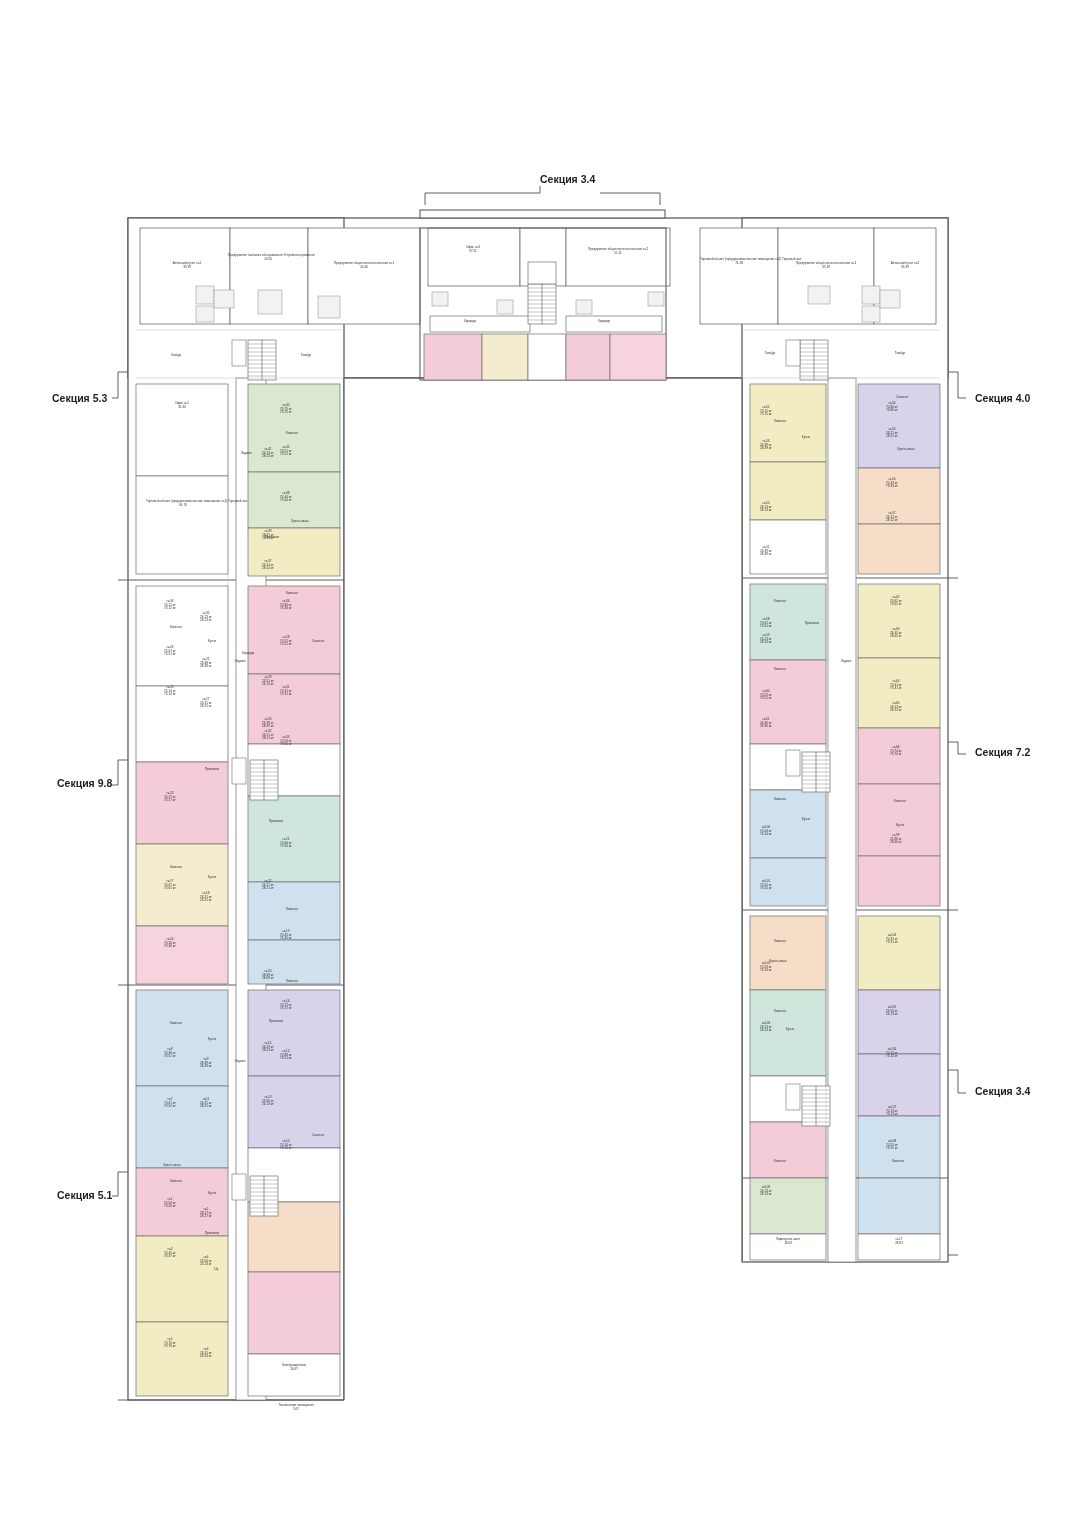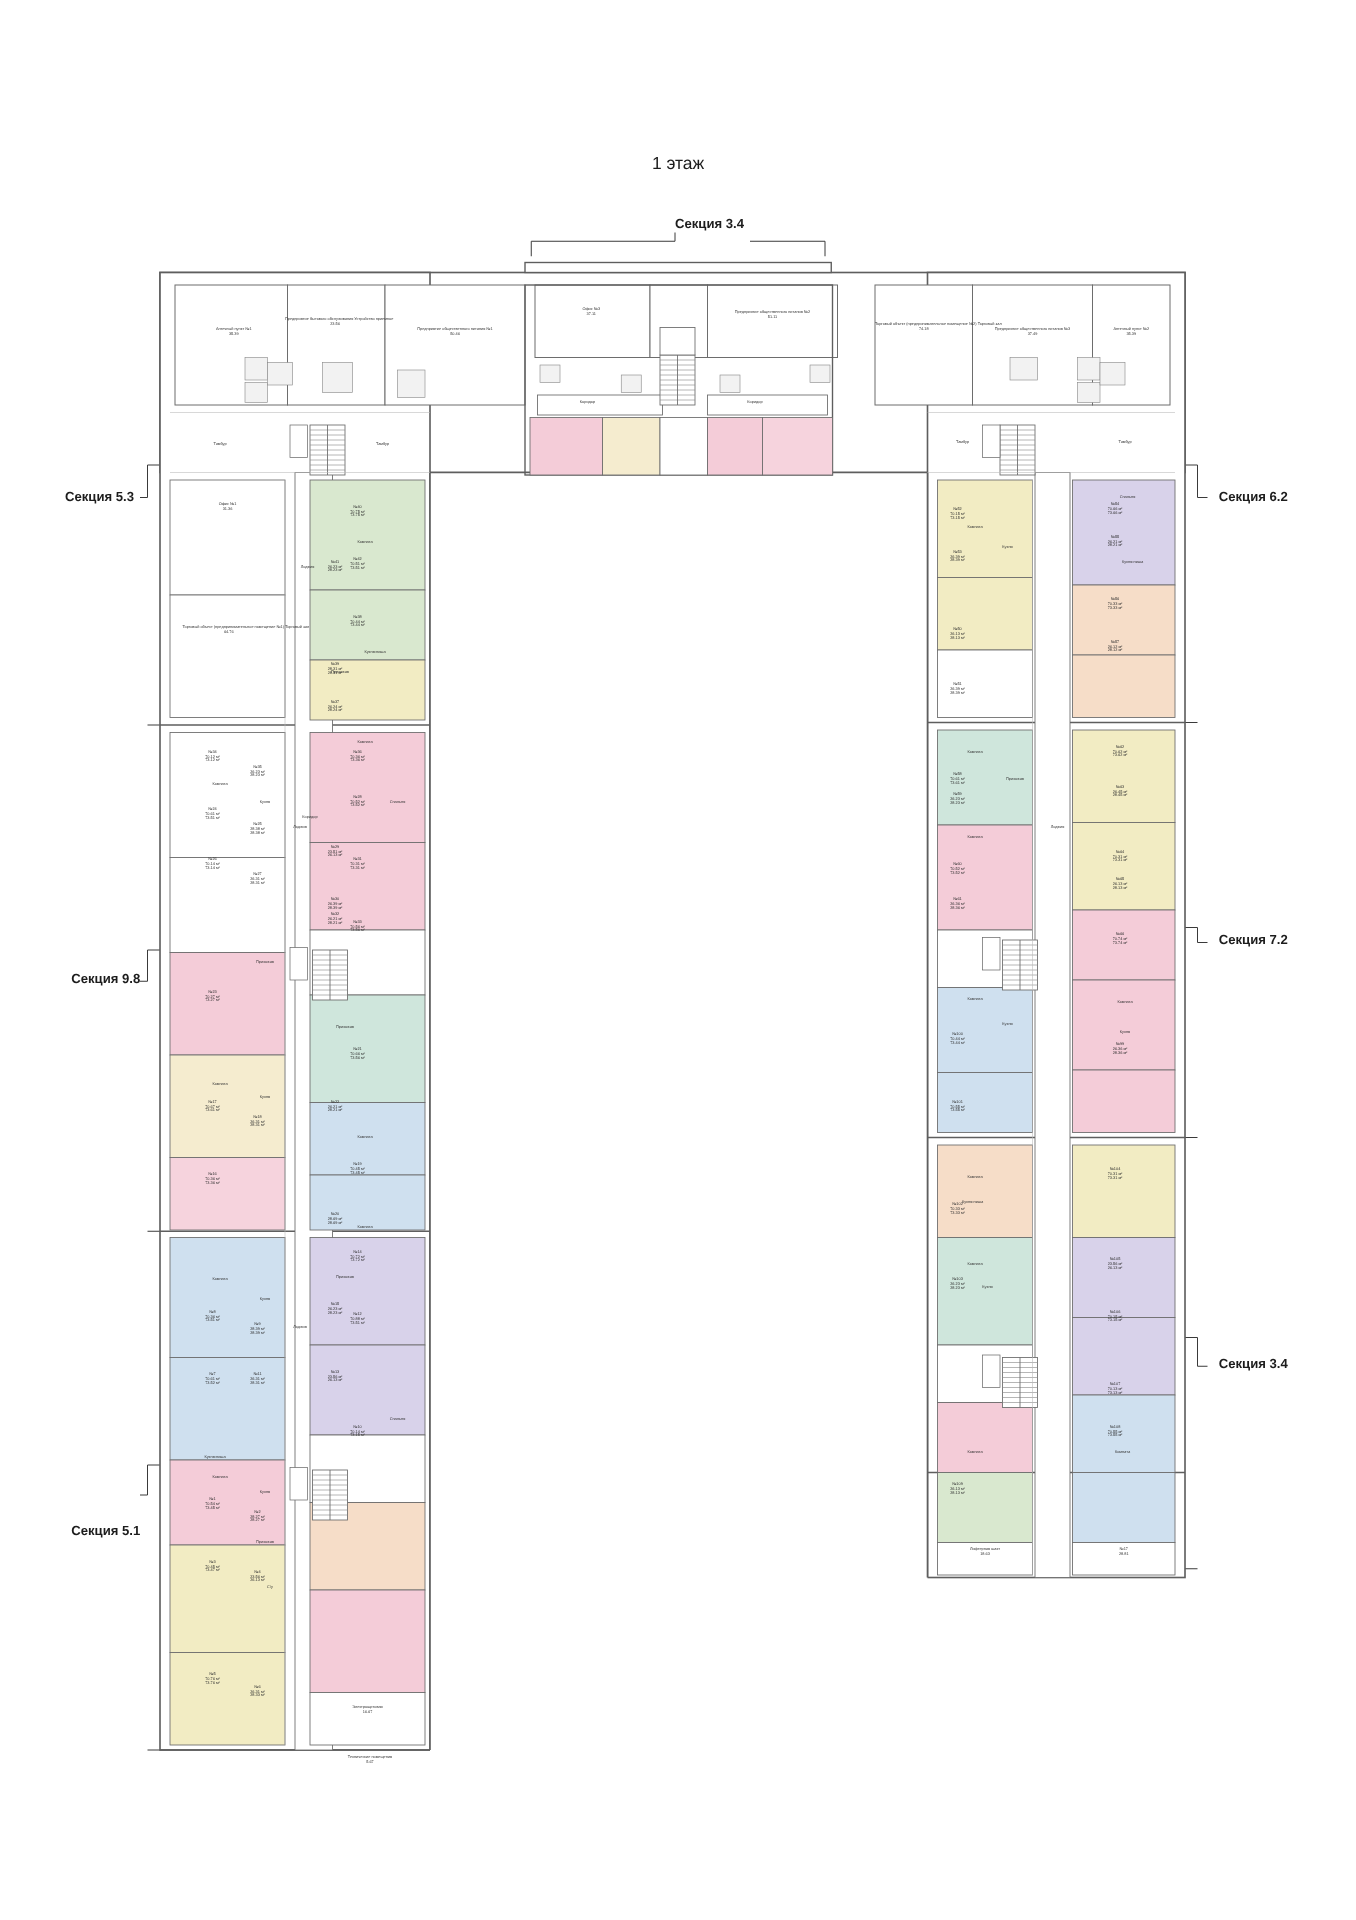--- a/index.html
+++ b/index.html
@@ -37,21 +37,21 @@
   .section-label {
     position: absolute;
     font-size: 10.5px;
     font-weight: 600;
     color: #1d1d1d;
     white-space: nowrap;
   }
   .sec-54 { top: 173px; left: 540px; }
   .sec-53 { top: 392px; left: 52px; text-align: center; }
   .sec-52 { top: 777px; left: 57px; }
-  .sec-51 { top: 1189px; left: 57px; margin-top: 30px; }
+  .sec-51 { top: 1189px; left: 57px; }
   .sec-55 { top: 392px; left: 975px; }
   .sec-56 { top: 746px; left: 975px; }
   .sec-57 { top: 1085px; left: 975px; }
 
   svg.plan {
     position: absolute;
     top: 0; left: 0;
     width: 1085px;
     height: 1536px;
   }
@@ -89,28 +89,27 @@
     line-height: 1.2;
     color: #333;
     text-align: center;
     white-space: nowrap;
   }
 </style>
 </head>
 <body>
 
 <div class="title-block">
-  <div class="title-sub">1 этаж</div>
 </div>
 
 <div class="section-label sec-54">Секция 3.4</div>
 <div class="section-label sec-53">Секция 5.3</div>
 <div class="section-label sec-52">Секция 9.8</div>
 <div class="section-label sec-51">Секция 5.1</div>
-<div class="section-label sec-55">Секция 6.2</div>
+<div class="section-label sec-55">Секция 4.0</div>
 <div class="section-label sec-56">Секция 7.2</div>
 <div class="section-label sec-57">Секция 3.4</div>
 
 <div class="compass">
   <svg width="100" height="100" viewBox="0 0 100 100">
     <circle cx="50" cy="50" r="31" fill="none" stroke="#4a4a4a" stroke-width="1.1"></circle>
     <polygon points="50,16 56,44 50,50 44,44" fill="#3a3a3a"></polygon>
     <polygon points="50,84 56,56 50,50 44,56" fill="#3a3a3a"></polygon>
     <polygon points="16,50 44,56 50,50 44,44" fill="#3a3a3a"></polygon>
     <polygon points="84,50 56,56 50,50 56,44" fill="#3a3a3a"></polygon>

